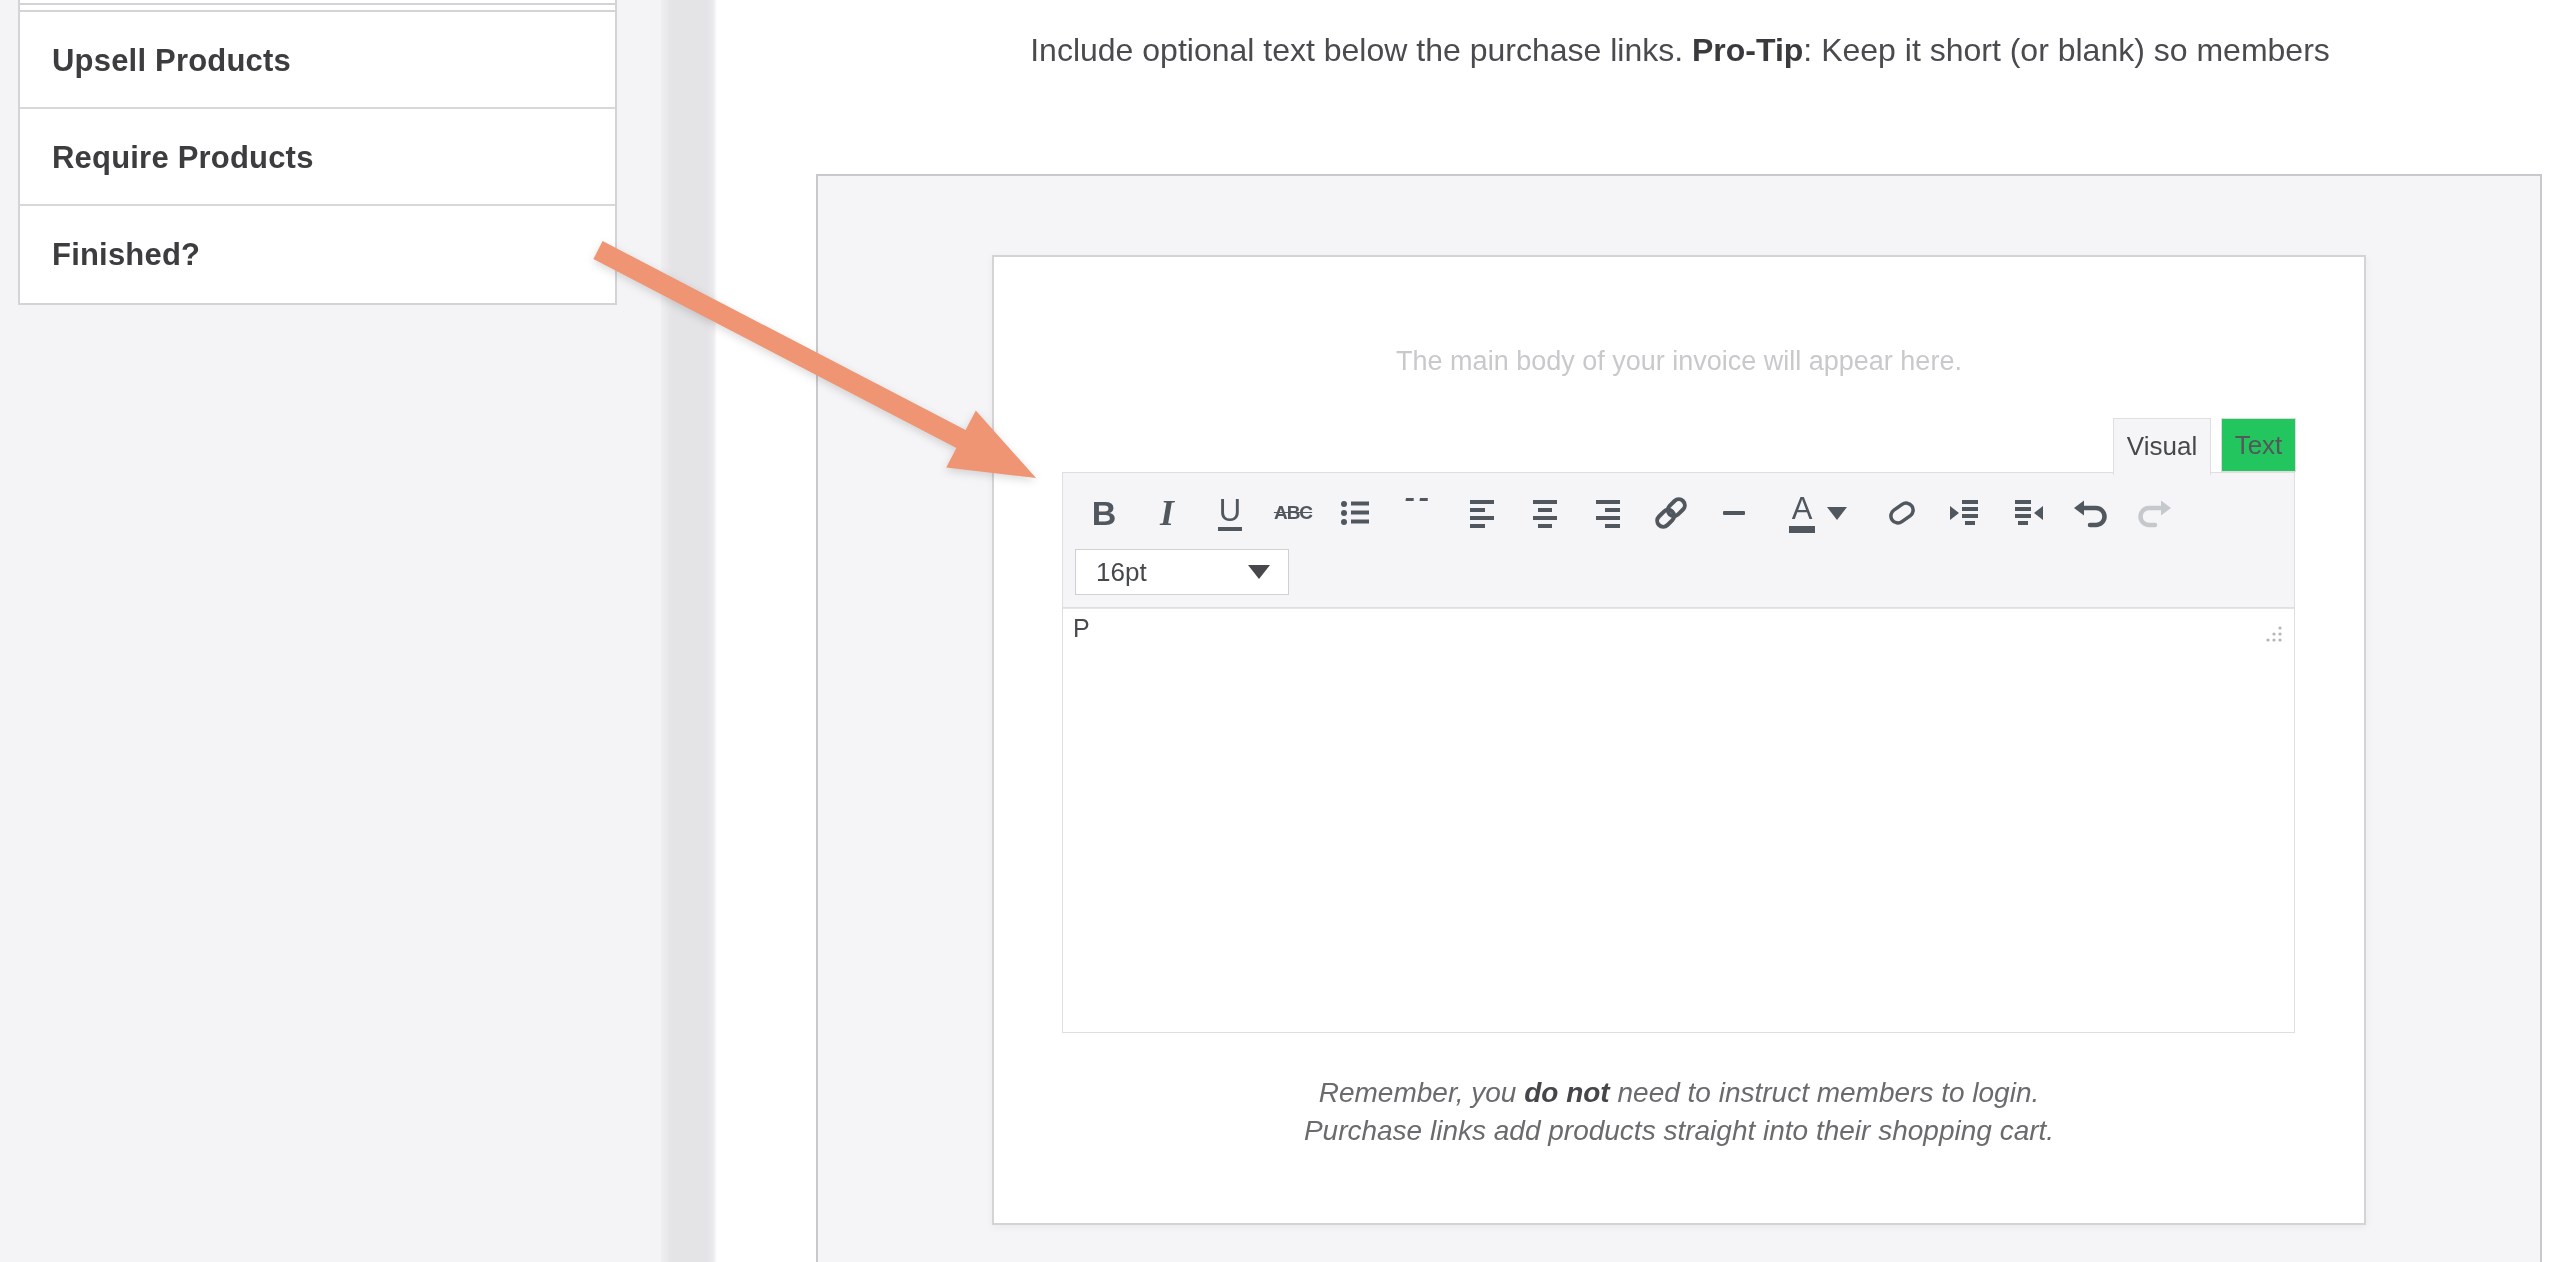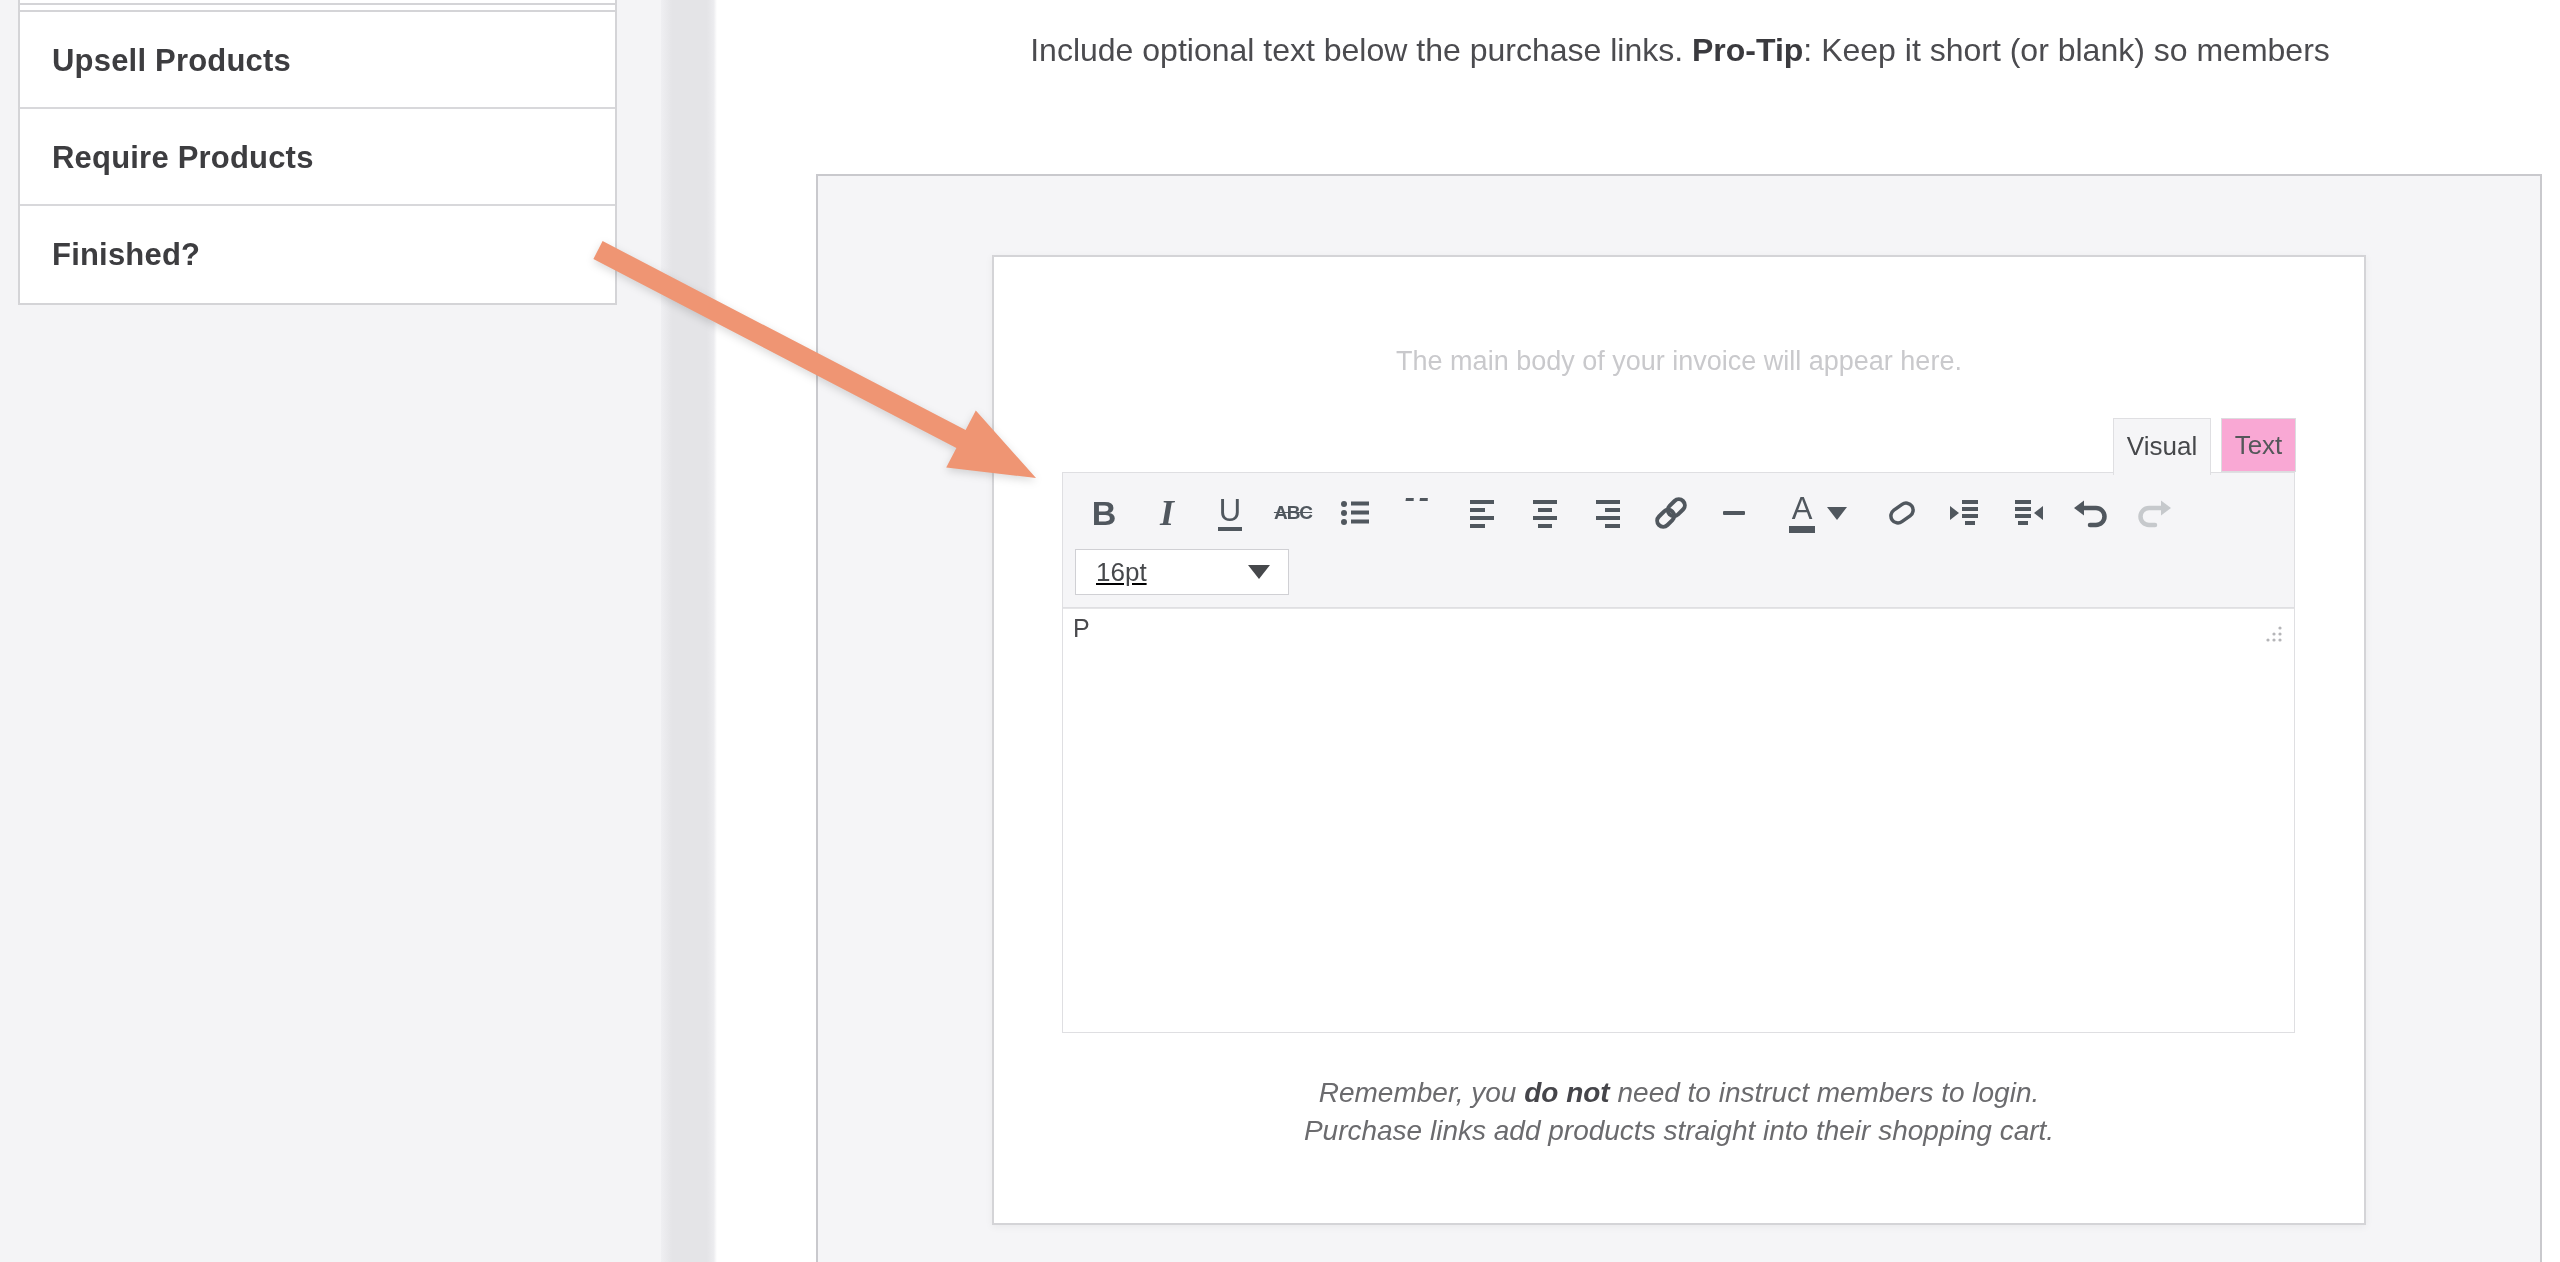--- a/index.html
+++ b/index.html
@@ -42,40 +42,40 @@
     border:2px solid #d4d4d7;box-sizing:border-box;box-shadow:0 2px 8px rgba(0,0,0,0.05);}
 
   .placeholder{left:992px;top:346px;width:1374px;text-align:center;
     font-size:27px;color:#c9c9cc;}
 
   
   .tab{box-sizing:border-box;text-align:center;font-size:26px;cursor:pointer;}
   .tab-visual{left:2113px;top:418px;width:98px;height:57px;line-height:54px;
     background:#f5f5f7;border:1px solid #dfdfe2;border-bottom:none;color:#46484b;z-index:3;}
   .tab-text{left:2221px;top:418px;width:75px;height:54px;line-height:52px;
-    background:#f9a8d4;border:1px solid #dcdcdf;color:#55575a;}
+    background:#22c55e;border:1px solid #dcdcdf;color:#55575a;}
 
   
   .editor-wrap{left:1062px;top:472px;width:1233px;height:561px;
     background:#ffffff;border:1px solid #dfdfe2;box-sizing:border-box;}
   .toolbar{height:135px;background:#f5f5f7;border-bottom:1px solid #dfdfe2;box-sizing:border-box;}
   .tb-row1{display:flex;align-items:center;padding:12px 0 0 20px;height:56px;}
   .tbtn{width:42px;height:48px;margin-right:21px;display:flex;align-items:center;justify-content:center;
     color:#50575e;cursor:pointer;flex:0 0 auto;}
   .tbtn.wide{width:84px;}
   .tbtn.disabled{color:#c6c9cc;}
   .g-bold{font-weight:800;font-size:34px;}
   .g-italic{font-family:"Liberation Serif",serif;font-style:italic;font-weight:700;font-size:36px;}
   .g-underline{font-size:31px;border-bottom:4px solid #50575e;line-height:1.05;padding:0 1px;}
   .g-strike{font-size:19px;font-weight:700;text-decoration:line-through;letter-spacing:-1px;}
   .g-quote{font-family:"DejaVu Serif",serif;font-weight:700;font-size:62px;line-height:20px;height:30px;overflow:hidden;}
   .g-forecolor{font-size:31px;font-weight:400;border-bottom:7px solid #50575e;line-height:1.05;padding:0 3px;}
   .caret-down{width:0;height:0;border-left:10px solid transparent;border-right:10px solid transparent;
     border-top:13px solid #50575e;margin-left:12px;}
-  .tb-row2{padding-left:12px;margin-top:8px;text-decoration:underline;}
+  .tb-row2{padding-left:12px;margin-top:8px;}
   .fontsize-select{width:214px;height:46px;background:#fff;border:1px solid #d0d0d4;box-sizing:border-box;
     display:flex;align-items:center;justify-content:space-between;padding:0 18px 0 20px;cursor:pointer;}
   .fontsize-select .val{font-size:26px;color:#46484b;}
   .fs-caret{width:0;height:0;border-left:11px solid transparent;border-right:11px solid transparent;
     border-top:14px solid #46484b;}
 
   .editor-body{height:385px;background:#fff;box-sizing:border-box;
     padding:44px 24px 0 22px;cursor:text;}
   .editor-text{font-size:42px;color:#17181a;letter-spacing:0.5px;}
 

